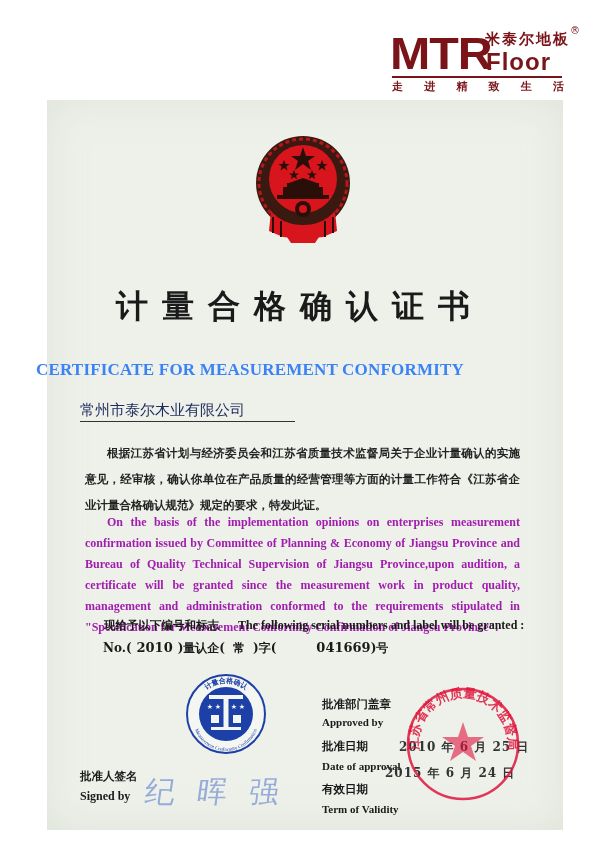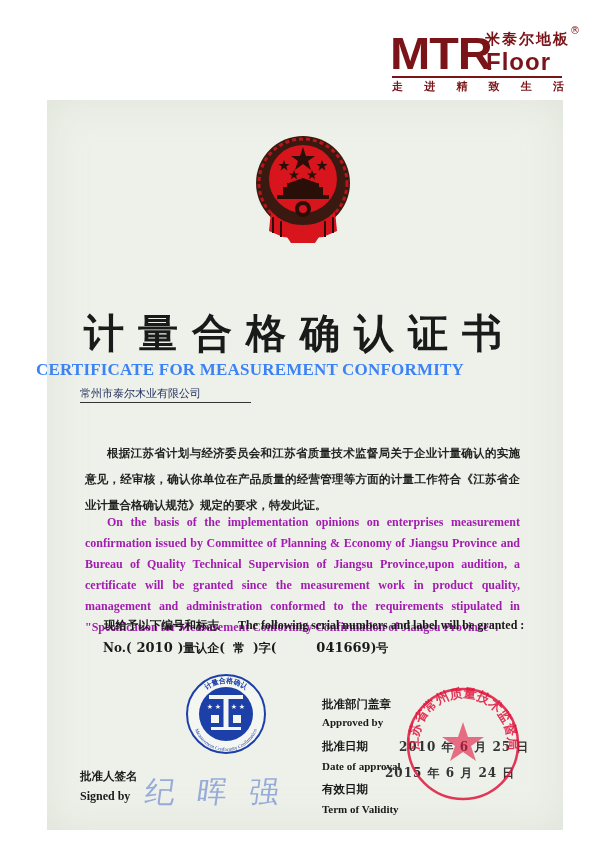--- a/index.html
+++ b/index.html
@@ -20,25 +20,25 @@
       font-family:"DejaVu Sans", sans-serif; font-weight:bold; font-size:11px; color:#7a1418; }
 
     .paper {
       position:absolute; left:47px; top:100px; width:516px; height:730px;
       background:#eef1ea;
       box-shadow: inset 0 0 40px rgba(180,190,170,0.25);
     }
     .emblem { position:absolute; left:253px; top:133px; width:100px; height:115px; }
 
     .title-cn { position:absolute; left:0; width:600px; top:285px; text-align:center;
-      font-family:"DejaVu Sans", sans-serif; font-weight:bold; font-size:40px; letter-spacing:14px; color:#1a1a1a;margin-top:21px; }
+      font-family:"DejaVu Sans", sans-serif; font-weight:bold; font-size:32px; letter-spacing:14px; color:#1a1a1a; }
     .title-en { position:absolute; left:0; width:500px; top:360px; text-align:center;
       font-weight:bold; font-size:17px; letter-spacing:0.2px; color:#3b82f6; }
 
-    .company { position:absolute; left:80px; top:386px; font-size:11px; font-family:"DejaVu Serif", serif;
+    .company { position:absolute; left:80px; top:401px; font-size:15px; font-family:"DejaVu Serif", serif;
       color:#1e2a5a; border-bottom:1.5px solid #333; padding-right:50px; padding-bottom:1px; }
 
     .para-cn { position:absolute; left:85px; top:440px; width:435px; font-size:11.5px; line-height:26px;
       font-family:"DejaVu Serif", serif; font-weight:bold; color:#222; text-indent:22px; text-align:justify; }
     .para-en { position:absolute; left:85px; top:512px; width:435px; font-size:12px; line-height:21px;
       font-weight:bold; color:#a21caf; text-indent:22px; text-align:justify; }
 
     .serial-label-cn { position:absolute; left:104px; top:618px; font-size:11.5px; font-weight:bold; font-family:"DejaVu Serif", serif; }
     .serial-label-en { position:absolute; left:238px; top:618px; font-size:12px; font-weight:bold; }
     .serial-no { position:absolute; left:103px; top:640px; font-size:12px; font-weight:bold; font-family:"DejaVu Serif", serif; display:flex; align-items:baseline; }

